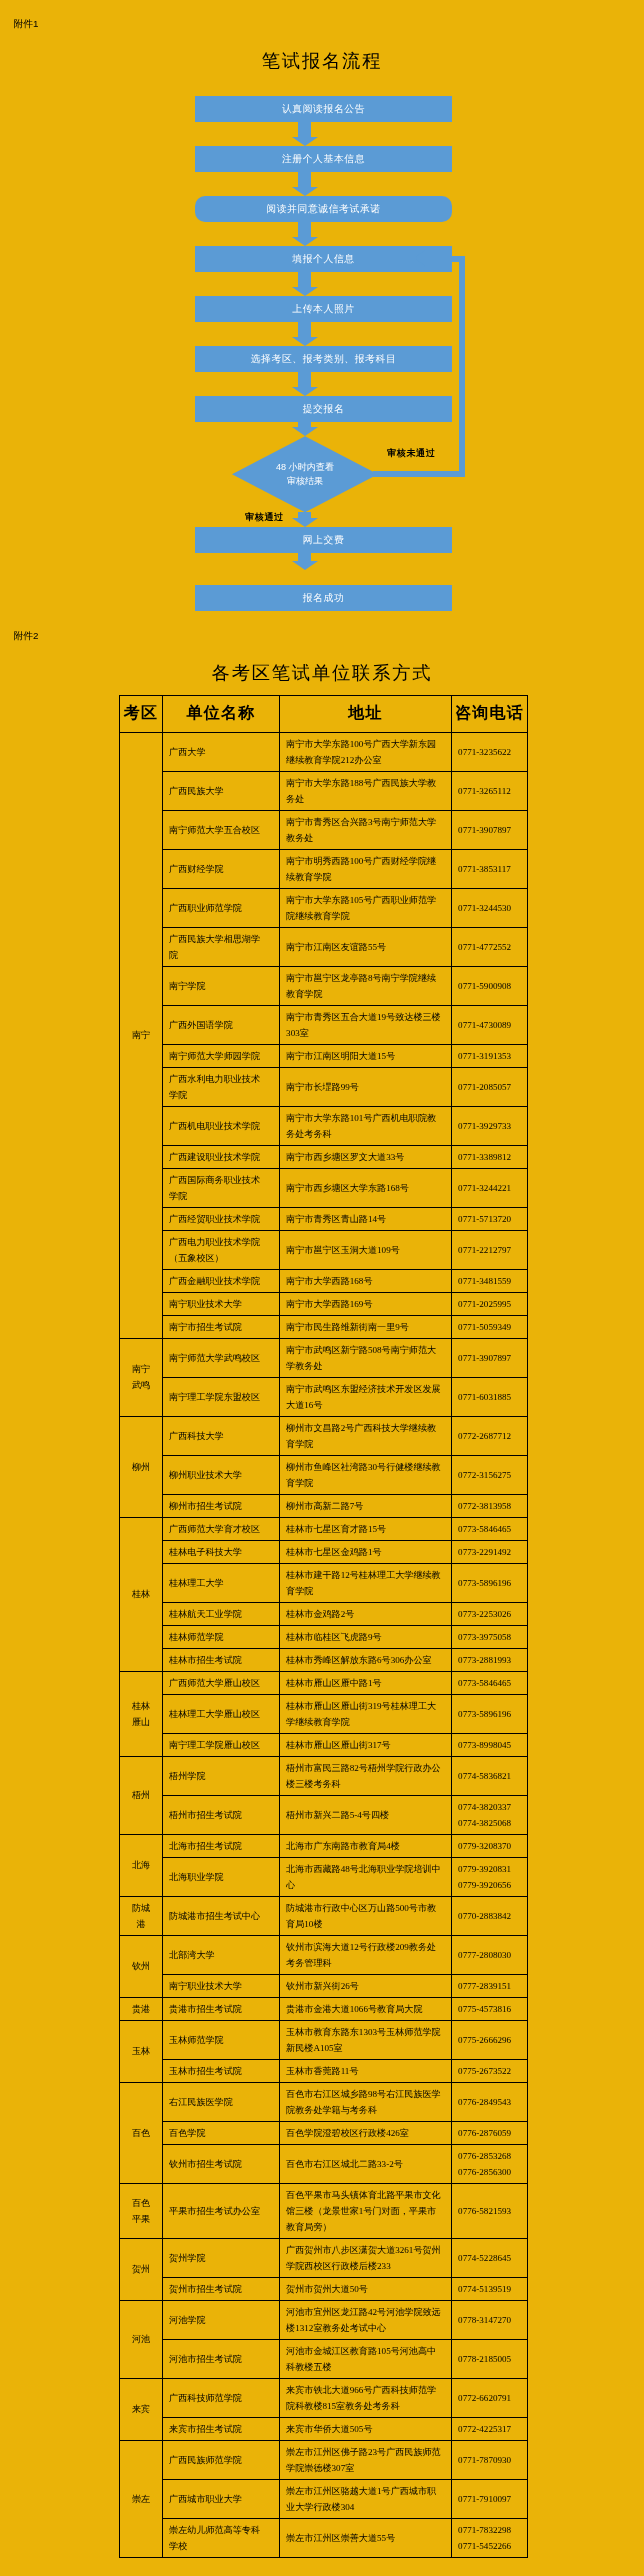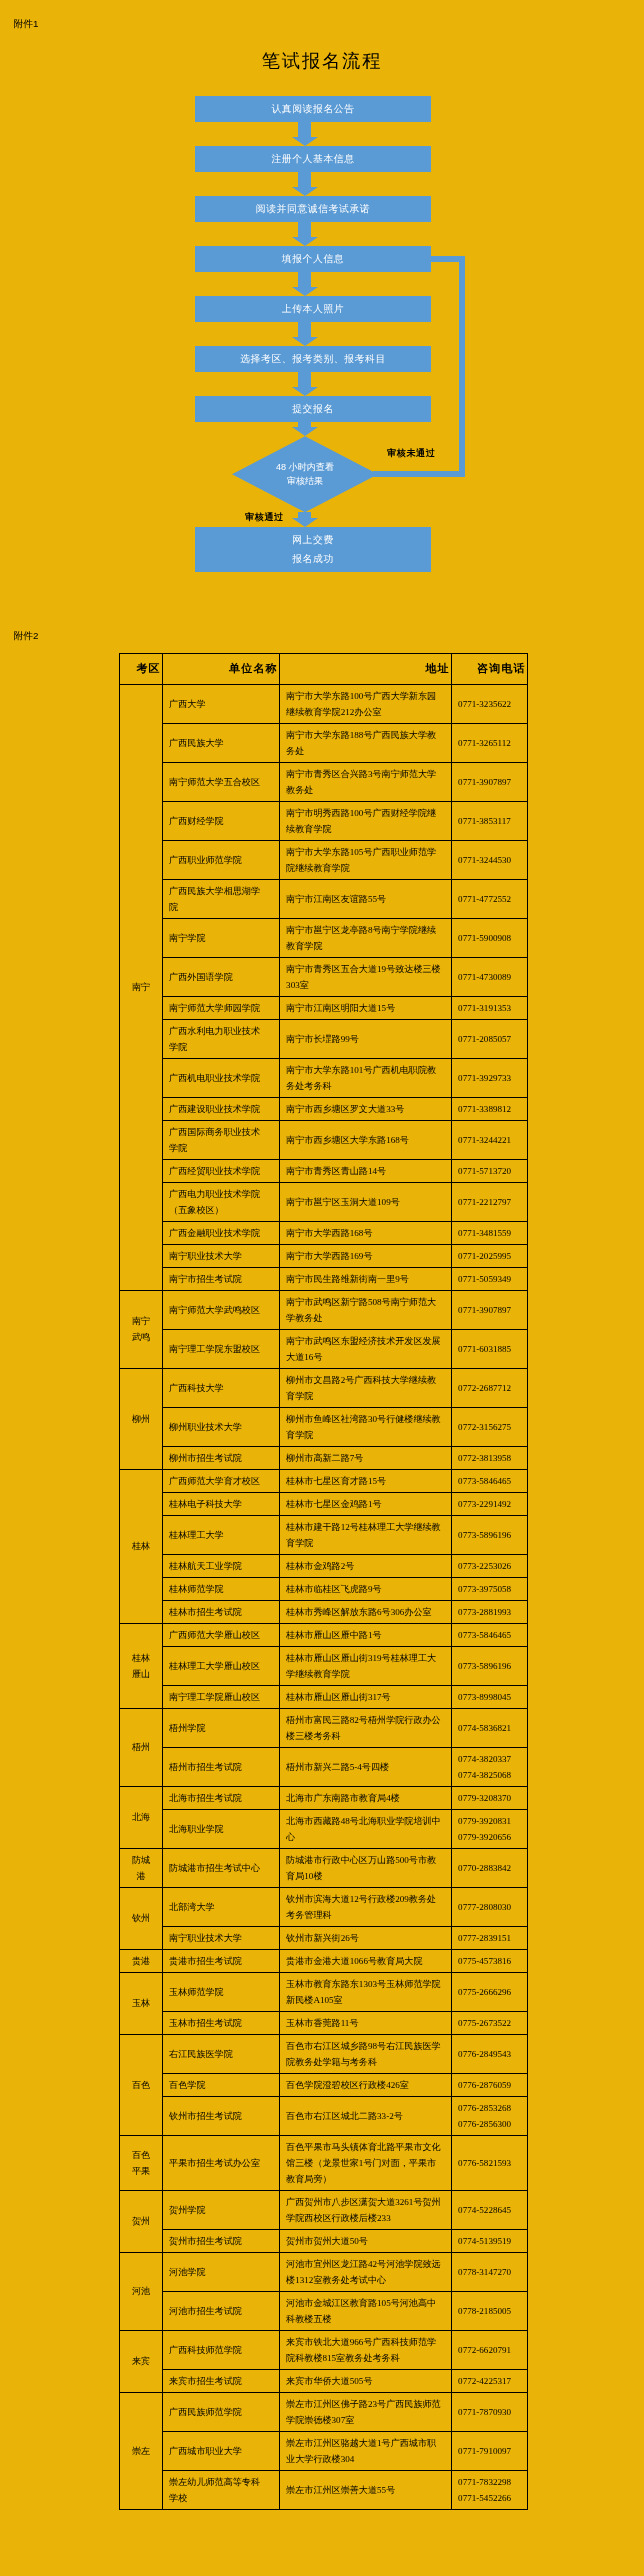--- a/index.html
+++ b/index.html
@@ -11,21 +11,21 @@
     font-family: "Liberation Sans", "DejaVu Sans", sans-serif;
   }
   .attach { margin-left: 13.4px; font-size: 9.8px; }
   #attach1 { padding-top: 18.3px; }
   #attach2 { margin-top: 22px; }
   .big-title { text-align: center; font-size: 18.3px; font-weight: 400; letter-spacing: 1.8px; margin-top: 17px; }
 
   
   .flowchart { position: relative; height: 524px; margin-top: 11px; }
   .flow-box {
-    position: absolute; left: 195px; width: 236px; height: 25.6px;
+    position: absolute; left: 195px; width: 257px; height: 25.6px;
     background: var(--flow-blue); color: #fff; font-size: 9.8px;
     display: flex; align-items: center; justify-content: center; letter-spacing: 0.6px;
   }
   .flow-arrow { position: absolute; left: 291px; width: 27px; display: flex; flex-direction: column; align-items: center; }
   .flow-arrow .shaft { width: 12.2px; background: var(--flow-blue); }
   .flow-arrow .head { width: 0; height: 0; border-left: 13.4px solid transparent; border-right: 13.4px solid transparent; border-top: 9.8px solid var(--flow-blue); }
   .diamond {
     position: absolute; left: 232px; top: 352px; width: 146px; height: 76px;
     background: var(--flow-blue); color: #fff; font-size: 9.1px; line-height: 14px;
     clip-path: polygon(50% 0, 100% 50%, 50% 100%, 0 50%);
@@ -44,21 +44,21 @@
   #label-fail { left: 387px; top: 363px; }
   #label-pass { left: 245px; top: 427px; }
 
   
   .notes { margin: 9.8px 0 0 15.2px; font-size: 9.8px; line-height: 20px;
            font-family: "Liberation Serif", "DejaVu Serif", serif; }
   .note2 { margin-left: 32px; }
 
   
   table.contact { border-collapse: collapse; margin: 8.5px 0 0 119px; width: 407px; table-layout: fixed; }
-  .contact th { border: 0.6px solid #000; font-size: 11px; font-weight: 600; padding: 7.3px 1.2px; letter-spacing: 1.2px; text-align: right; }
+  .contact th { border: 0.6px solid #000; font-size: 16px; font-weight: 600; padding: 7.3px 1.2px; letter-spacing: 1.2px; }
   .contact td {
     border: 0.6px solid #000; font-size: 9.1px; line-height: 16px; padding: 3px 6.1px;
     vertical-align: middle; word-break: break-all;
     font-family: "Liberation Serif", "DejaVu Serif", serif;
   }
   .contact td.c-district { text-align: center; padding: 3px 9.8px; }
   .contact td.c-name { padding-right: 17px; }
   .contact td.c-phone div { white-space: nowrap; }
 </style>
 </head>
@@ -75,21 +75,21 @@
         <div class="flow-box" style="top: 12.2px;">认真阅读报名公告</div>
         <div class="flow-arrow" style="top: 38px;">
           <div class="shaft" style="height: 14.6px;"></div>
           <div class="head"></div>
         </div>
         <div class="flow-box" style="top: 62px;">注册个人基本信息</div>
         <div class="flow-arrow" style="top: 88px;">
           <div class="shaft" style="height: 14.6px;"></div>
           <div class="head"></div>
         </div>
-        <div class="flow-box" style="top: 112px;">阅读并同意诚信考试承诺</div>
+        <div class="flow-box" style="top: 112px; border-radius: 10px;">阅读并同意诚信考试承诺</div>
         <div class="flow-arrow" style="top: 138px;">
           <div class="shaft" style="height: 14.6px;"></div>
           <div class="head"></div>
         </div>
         <div class="flow-box" style="top: 162px;">填报个人信息</div>
         <div class="flow-arrow" style="top: 188px;">
           <div class="shaft" style="height: 14.6px;"></div>
           <div class="head"></div>
         </div>
         <div class="flow-box" style="top: 212px;">上传本人照片</div>
@@ -109,39 +109,40 @@
         </div>
         <div class="flow-arrow" style="top: 428px;">
           <div class="shaft" style="height: 5.5px;"></div>
           <div class="head"></div>
         </div>
         <div class="flow-arrow" style="top: 469px;">
           <div class="shaft" style="height: 8px;"></div>
           <div class="head"></div>
         </div>
         <div class="flow-box" style="top: 443px;">网上交费</div>
-        <div class="flow-box" style="top: 462px;">报名成功</div>
+        <div class="flow-box" style="top: 501px;">报名成功</div>
       </div>
 
     <div class="diamond">
       <span>48 小时内查看</span>
       <span>审核结果</span>
     </div>
 
     <div class="loop-seg" id="loop-bottom"></div>
     <div class="loop-seg" id="loop-right"></div>
     <div class="loop-seg" id="loop-top"></div>
     <div class="loop-head"></div>
 
     <div class="flow-label" id="label-fail">审核未通过</div>
     <div class="flow-label" id="label-pass">审核通过</div>
   </div>
 
   <div class="attach" id="attach2">附件2</div>
 
+  <h1 class="big-title">各考区笔试单位联系方式</h1>
 
   <div class="notes">
   </div>
 
   <table class="contact">
     <colgroup>
       <col style="width:43px">
         <col style="width:117px">
         <col style="width:172px">
         <col style="width:76px">

